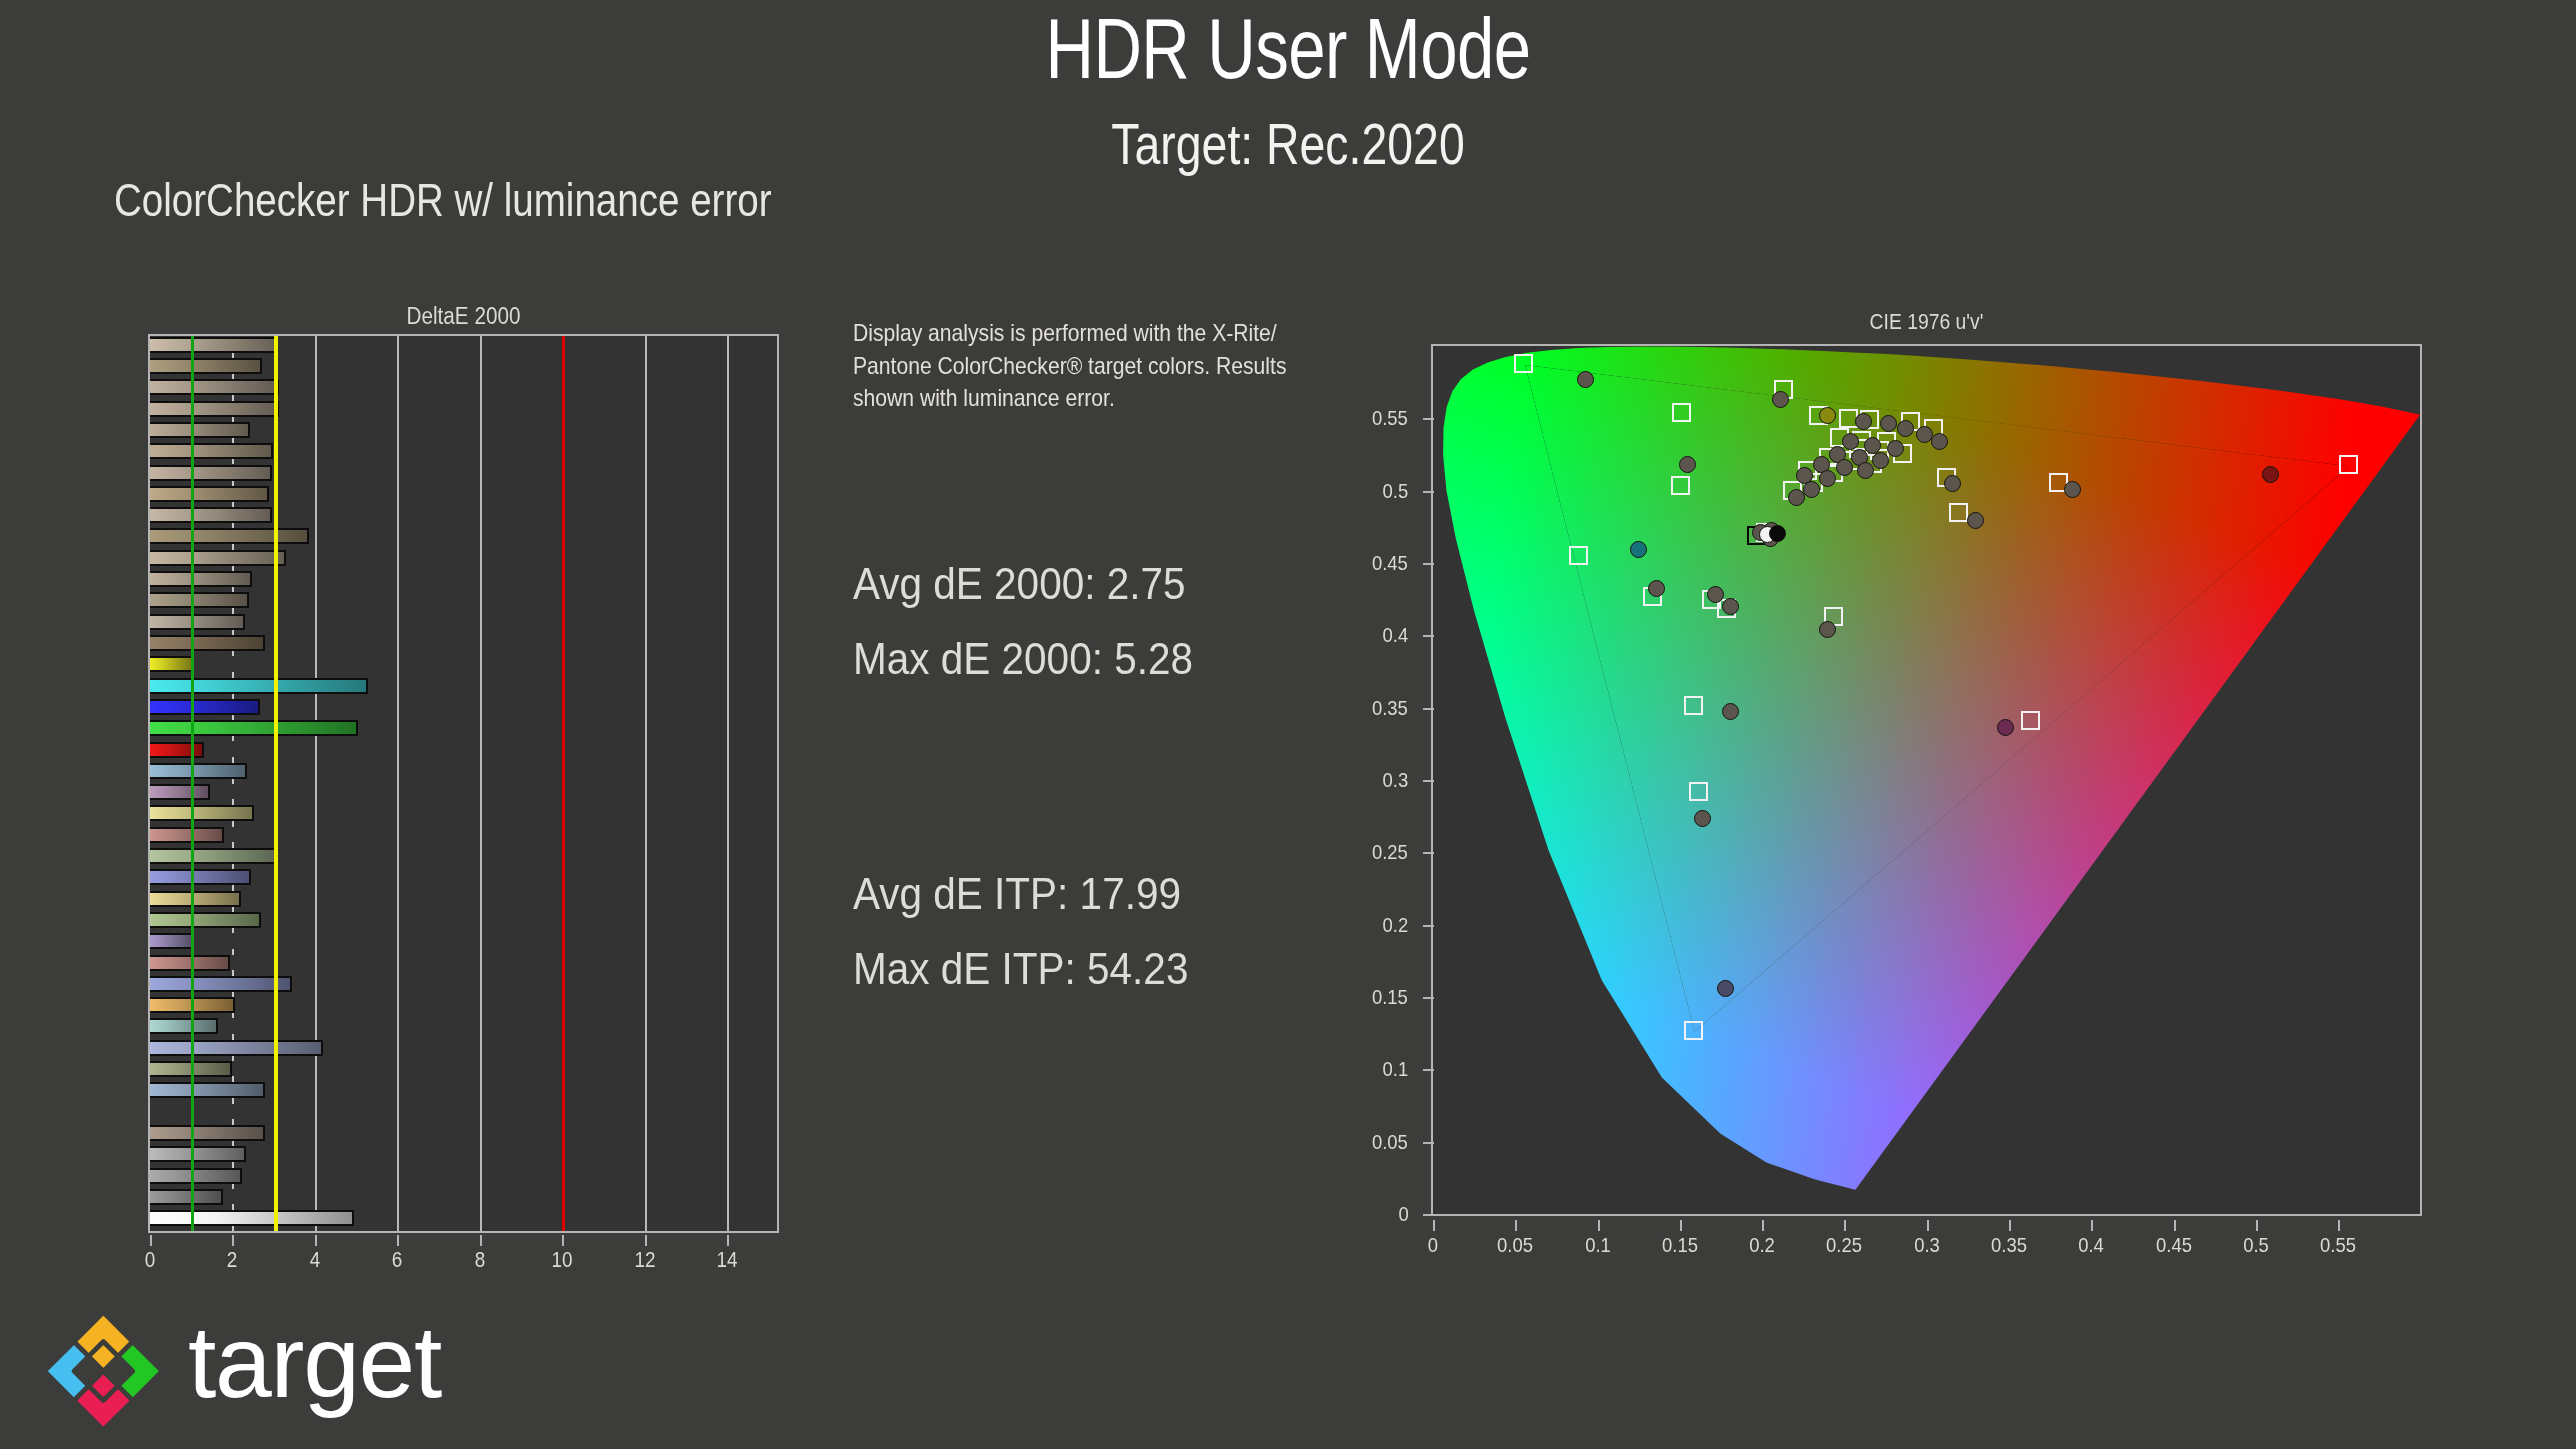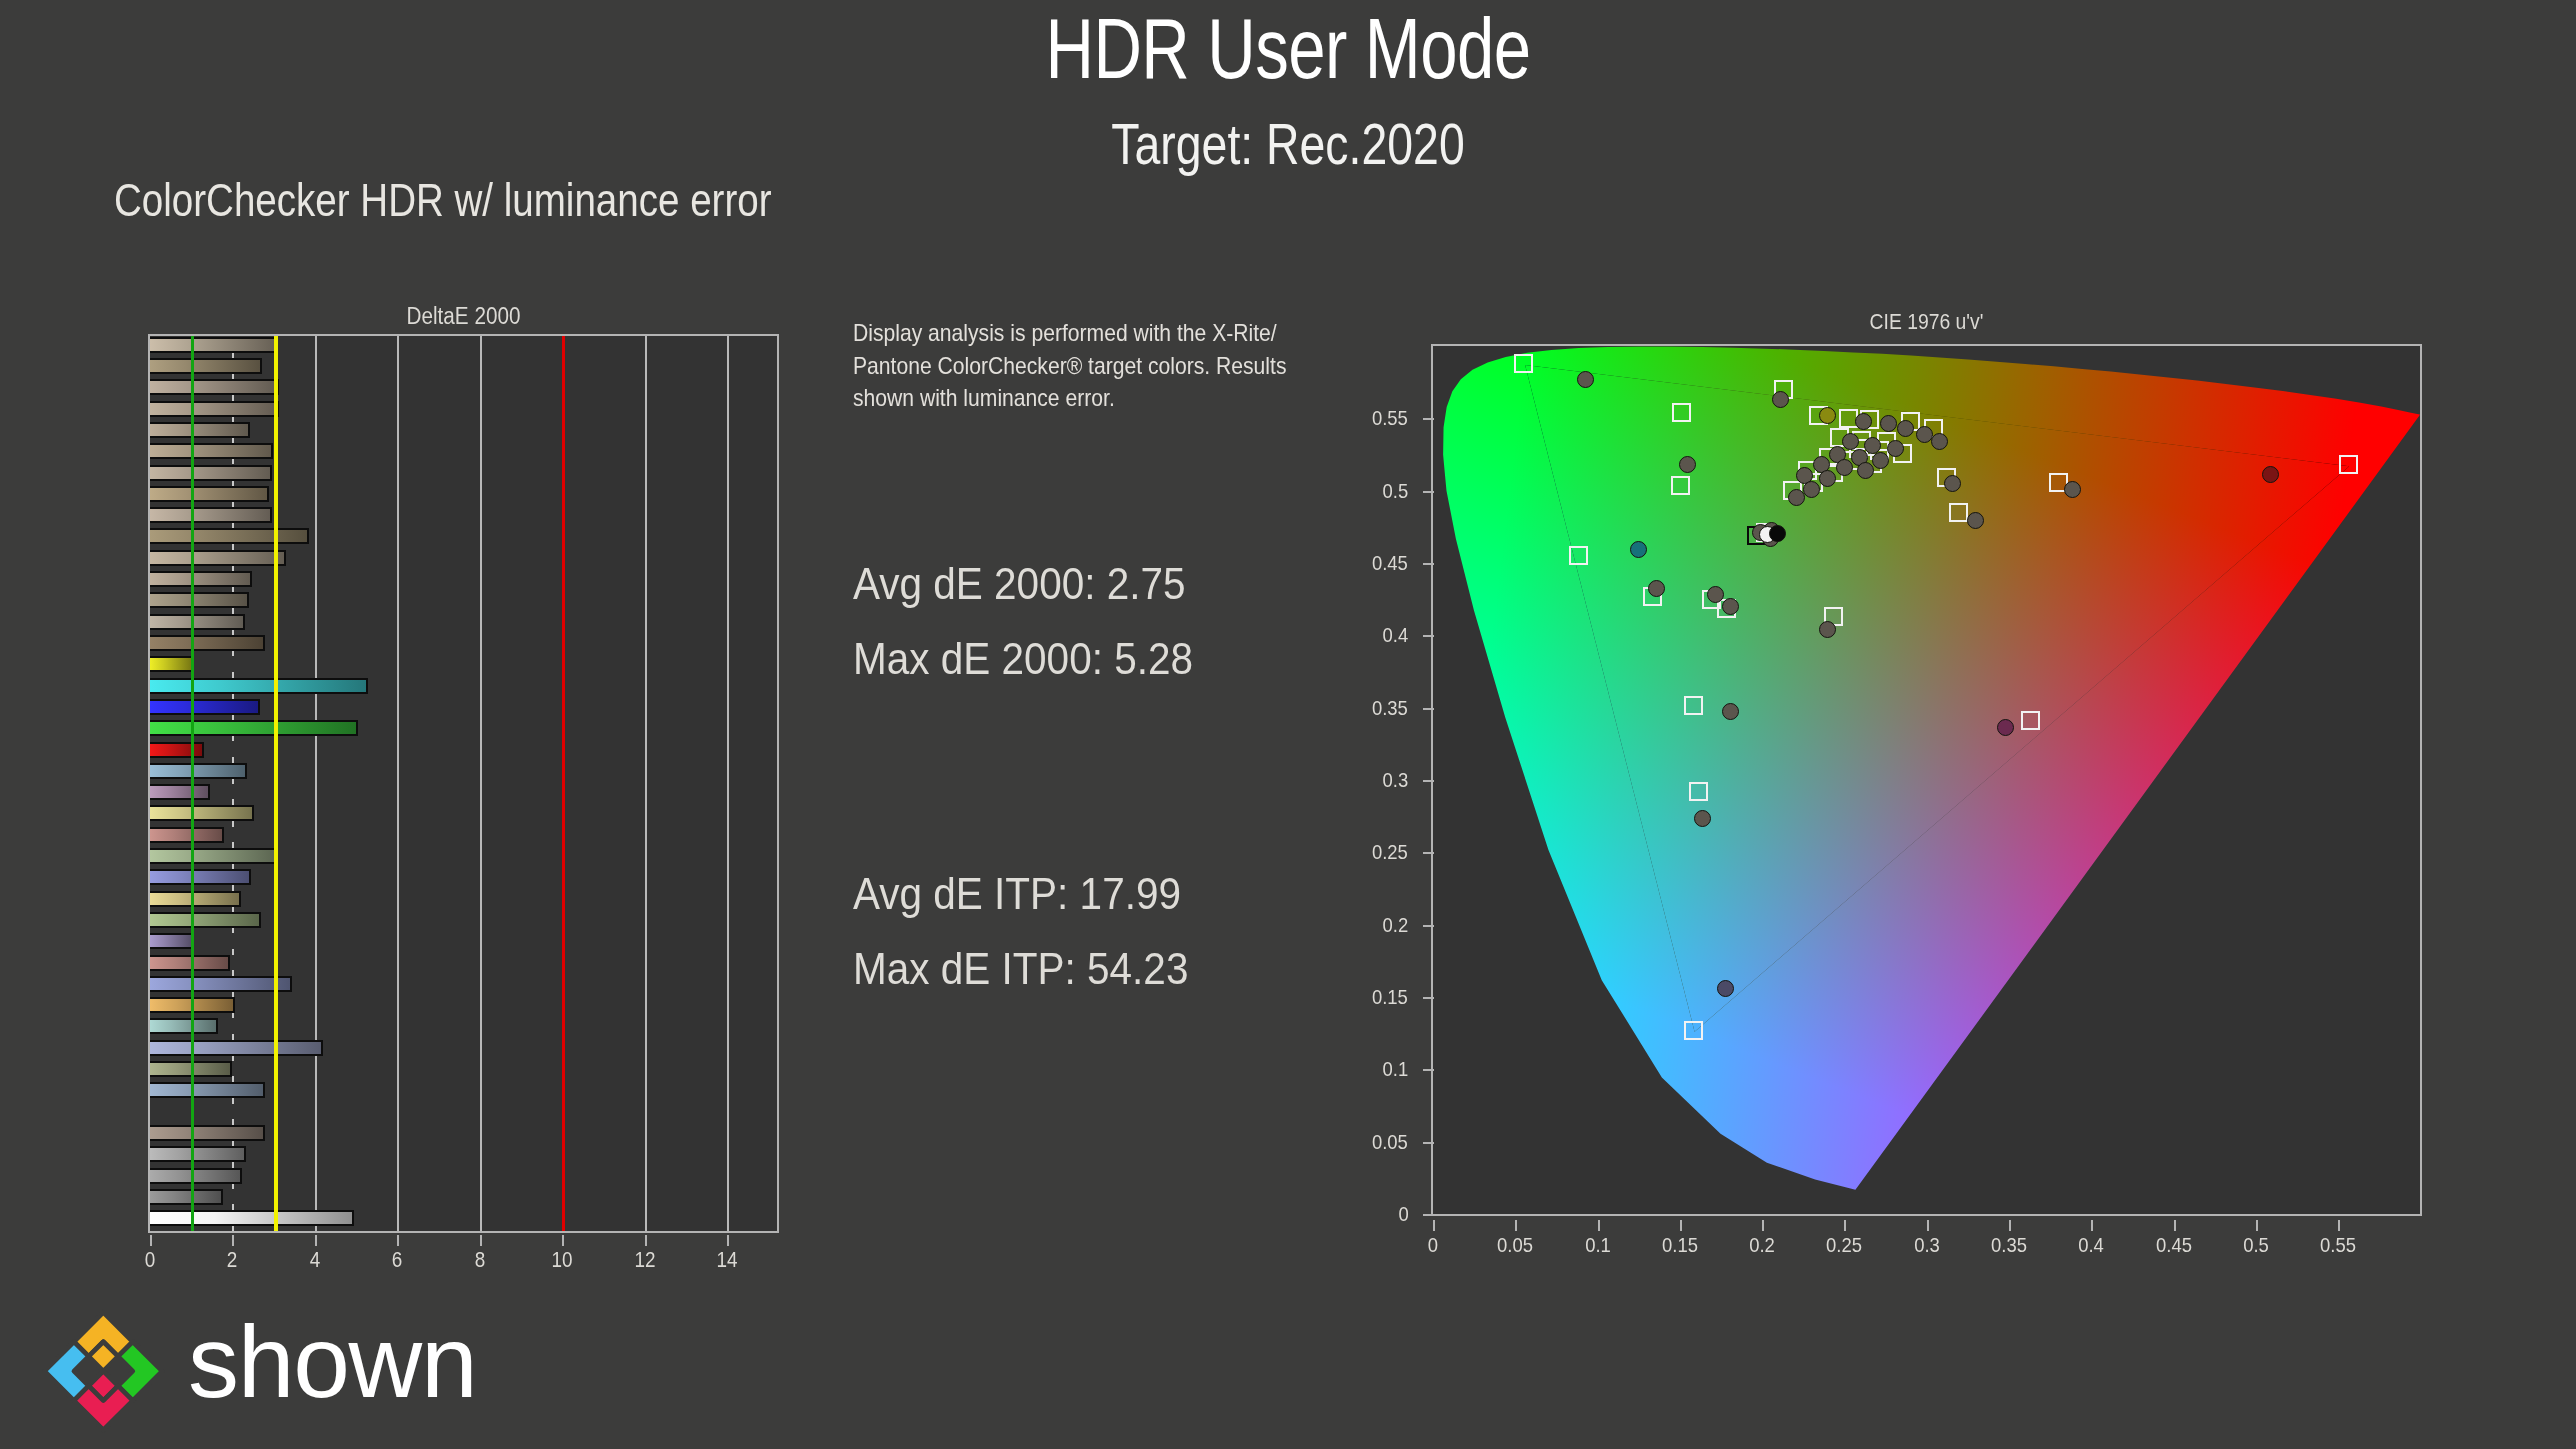--- a/index.html
+++ b/index.html
@@ -427,17 +427,17 @@
     <svg width="154" height="127" viewBox="0 0 230 190">
       <g stroke="#3c3c3b" stroke-width="7" stroke-linejoin="round">
         <path d="M114 8 L158 52 L136 74 L114 52 L92 74 L70 52 Z" fill="#f5b324"></path>
         <path d="M114 52 L136 74 L114 96 L92 74 Z" fill="#f5b324"></path>
         <path d="M70 52 L92 74 L70 96 L92 118 L70 140 L26 96 Z" fill="#46bef0"></path>
         <path d="M158 52 L202 96 L158 140 L136 118 L158 96 L136 74 Z" fill="#23c723"></path>
         <path d="M114 96 L136 118 L114 140 L92 118 Z" fill="#e91e52"></path>
         <path d="M70 140 L92 118 L114 140 L136 118 L158 140 L114 184 Z" fill="#e91e52"></path>
       </g>
     </svg>
-    <div class="logo-text">shown</div>
+    <div class="logo-text">target</div>
   </div>
 
 </div>
 
 
 </body></html>

